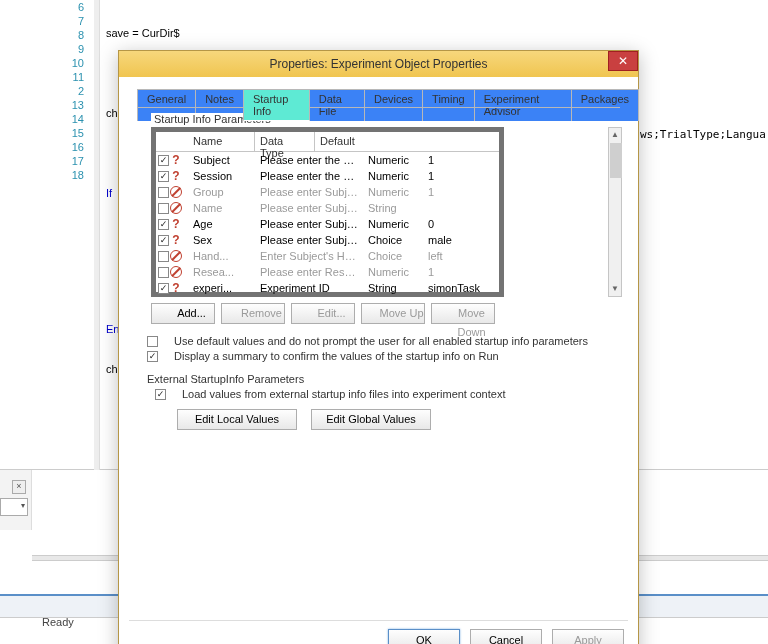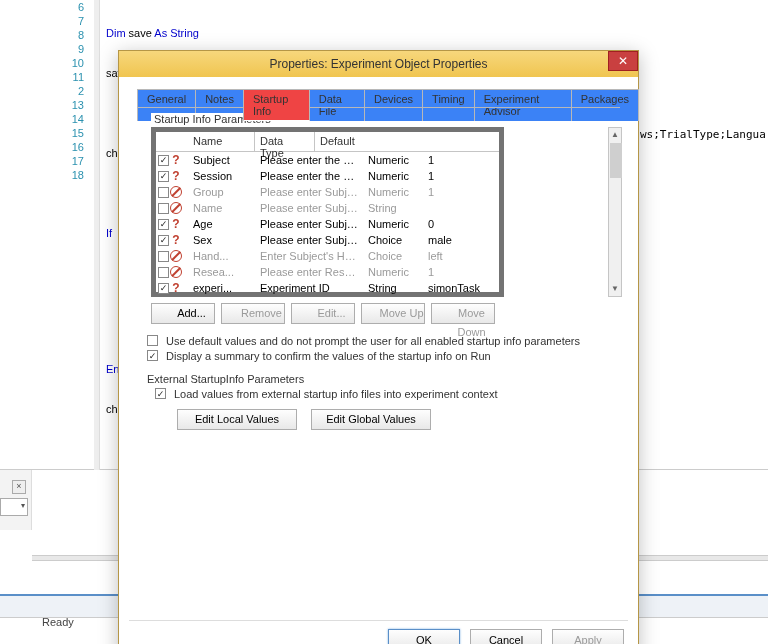--- a/index.html
+++ b/index.html
@@ -30,21 +30,21 @@
 .overflow-text { position:absolute; left:640px; top:128px; font-family:Consolas,monospace; color:#000; white-space:nowrap;}
 
 
 .dlg { position:absolute; left:118px; top:50px; width:521px; height:614px; background:#fff; border:1px solid #b59646; box-shadow:0 4px 18px rgba(0,0,0,.25);}
 .titlebar { height:26px; background:linear-gradient(#f7d77c,#f0c550); display:flex; align-items:center; justify-content:center; position:relative;}
 .titlebar span { color:#333; font-size:12px;}
 .closebtn { position:absolute; right:0; top:0; width:30px; height:20px; background:#c94040; color:#fff; text-align:center; line-height:19px; font-size:12px; border:1px solid #a02020; cursor:pointer;}
 
 .tabs { position:absolute; left:18px; top:38px; display:flex; }
 .tab { border:1px solid #b8b8b8; border-bottom:none; padding:3px 9px; background:#3b82f6; color:#333; margin-right:-1px; cursor:pointer; position:relative;}
-.tab.active { background:#ef4444; z-index:3; border-bottom:1px solid #fff; top:0px;}
+.tab.active { background:#5eead4; z-index:3; border-bottom:1px solid #fff; top:0px;}
 .tabstrip-line { position:absolute; left:18px; right:18px; top:56px; height:1px; background:#b8b8b8;}
 
 .group { position:absolute; left:18px; top:62px; width:485px; height:365px;}
 .group-lbl { position:absolute; left:14px; top:0; color:#333; background:#fff; padding:0 3px;}
 .inner-group { position:absolute; left:14px; top:14px; width:353px; height:170px; border:5px solid #737373;}
 .hdr { display:flex; height:20px; border-bottom:1px solid #c5c5c5; background:#fff;}
 .hdr div { border-right:1px solid #c5c5c5; padding:3px 5px; color:#333;}
 .c-chk{width:32px;border-right:none!important;} .c-name{width:67px;} .c-pr{width:108px;} .c-dt{width:60px;} .c-def{flex:1;border-right:none!important;}
 .rows { overflow:hidden;}
 .row { display:flex; height:16px; align-items:center;}
@@ -56,21 +56,21 @@
 .noicon:after{content:"";position:absolute;left:-1px;top:4px;width:12px;height:1.5px;background:#c04030;transform:rotate(-45deg);}
 .disabled{color:#9a9a9a;}
 .scrolltrack{position:absolute;right:0;top:14px;width:14px;height:170px;background:#f0f0f0;border:1px solid #c5c5c5;}
 .scroll-ar{height:14px;text-align:center;font-size:8px;color:#666;line-height:13px;}
 .scroll-thumb{position:absolute;left:1px;top:15px;width:12px;height:35px;background:#cfcfcf;}
 
 .btnrow { position:absolute; left:14px; top:190px; display:flex; gap:6px;}
 .btn { width:64px; height:21px; border:1px solid #adadad; background:linear-gradient(#fefefe,#e8e8e8); text-align:center; line-height:19px; cursor:pointer;padding-left:17px;}
 .btn.dis { color:#9a9a9a; cursor:default;}
 
-.chk-line { position:absolute; left:10px; display:flex; gap:8px; color:#333;}
+.chk-line { position:absolute; left:10px; display:flex; align-items:center; gap:16px; color:#333;}
 .ext-lbl { position:absolute; left:10px; top:260px; color:#333;}
 .ext-btns { position:absolute; left:40px; top:296px; display:flex; gap:14px;}
 .wbtn { width:120px; height:21px; border:1px solid #adadad; background:linear-gradient(#fefefe,#e8e8e8); text-align:center; line-height:19px; cursor:pointer;}
 
 .dlg-btm { position:absolute; right:14px; bottom:12px; display:flex; gap:10px;}
 .dbtn { width:72px; height:22px; border:1px solid #adadad; background:linear-gradient(#fefefe,#e8e8e8); text-align:center; line-height:20px; cursor:pointer;}
 .dbtn.primary { border:1px solid #5a8fc8; box-shadow:0 0 2px #7fb0e4;}
 .dbtn.dis { color:#9a9a9a;}
 .dlg-sep { position:absolute; left:10px; right:10px; bottom:42px; height:1px; background:#ddd;}
 </style>
@@ -92,21 +92,20 @@
     <div>2</div>
       <div>13</div>
       <div>14</div>
     <div>15</div>
       <div>16</div>
       <div>17</div>
     <div>18</div>
   </div>
   <div class="gutter-edge"></div>
   <div class="code">
-    <div><span class="kw">Dim</span><span> save </span><span class="kw">As String</span></div>
     <div>save = CurDir$</div>
     <div></div>
     <div><span>chdir(</span><span class="str">"data "</span><span>+c.GetAttrib (</span><span class="str">"experimentId"</span><span>))</span></div>
     <div></div>
     <div><span class="kw">If</span></div>
     <div></div><div></div><div></div><div></div><div></div>
     <div><span class="kw">En</span></div>
     <div>ch</div>
   </div>
 </div>

